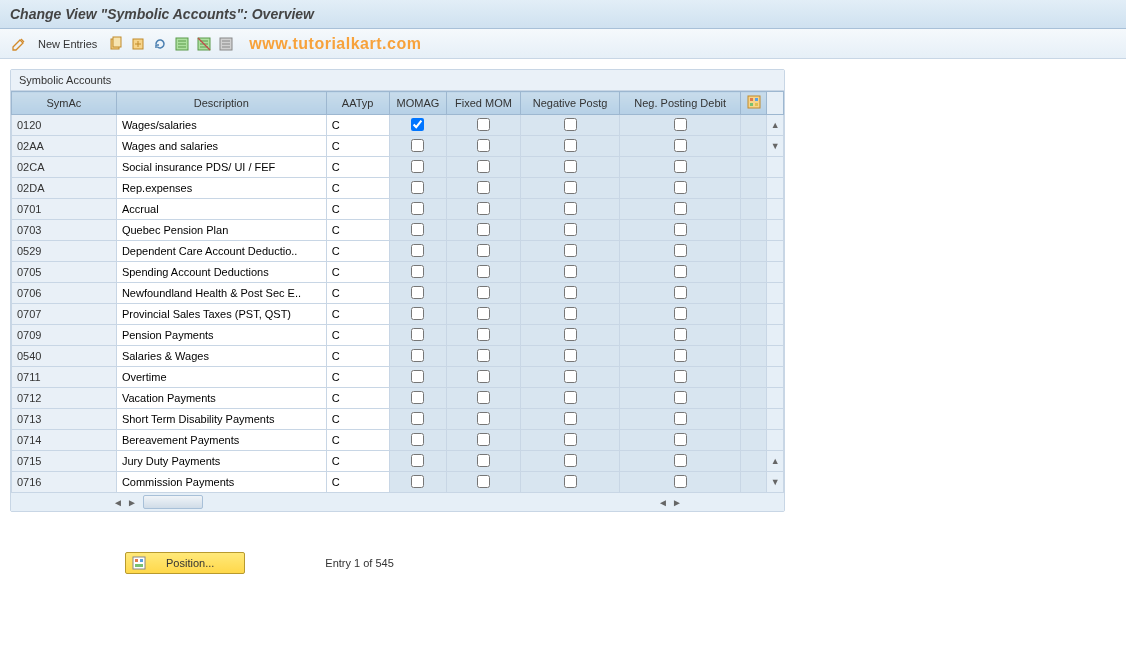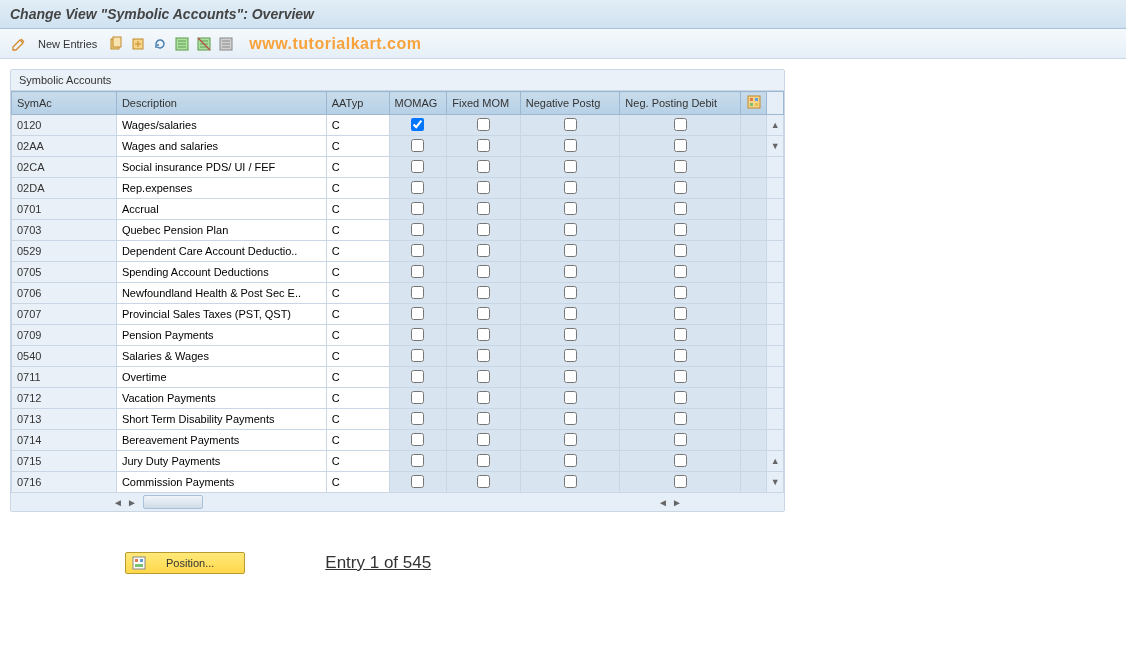--- a/index.html
+++ b/index.html
@@ -72,21 +72,21 @@
   }
   table {
     border-collapse: collapse;
     width: 100%;
     background: #fff;
   }
   th {
     background: linear-gradient(to bottom, #c8dceb 0%, #b6d0e6 100%);
     border: 1px solid #9db7d0;
     padding: 3px 5px;
-    text-align: left;
+    text-align: center;
     font-weight: normal;
     font-size: 11px;
     color: #333;
     height: 20px;
   }
   td {
     border: 1px solid #c8d6e5;
     padding: 0;
     height: 21px;
     background: #fff;
@@ -166,23 +166,22 @@
     gap: 20px;
     margin-left: 115px;
     cursor: pointer;
   }
   .pos-btn .picon {
     width: 14px;
     height: 14px;
     display: inline-block;
   }
   .entry-text {
-    font-size: 17px;
+    font-size: 11px;
     color: #333;
-    text-decoration: underline;
   }
 </style>
 </head>
 <body>
 
 <div class="title-bar">Change View "Symbolic Accounts": Overview</div>
 
 <div class="toolbar">
   <span class="tb-icon">
     <svg width="16" height="16" viewBox="0 0 16 16">

